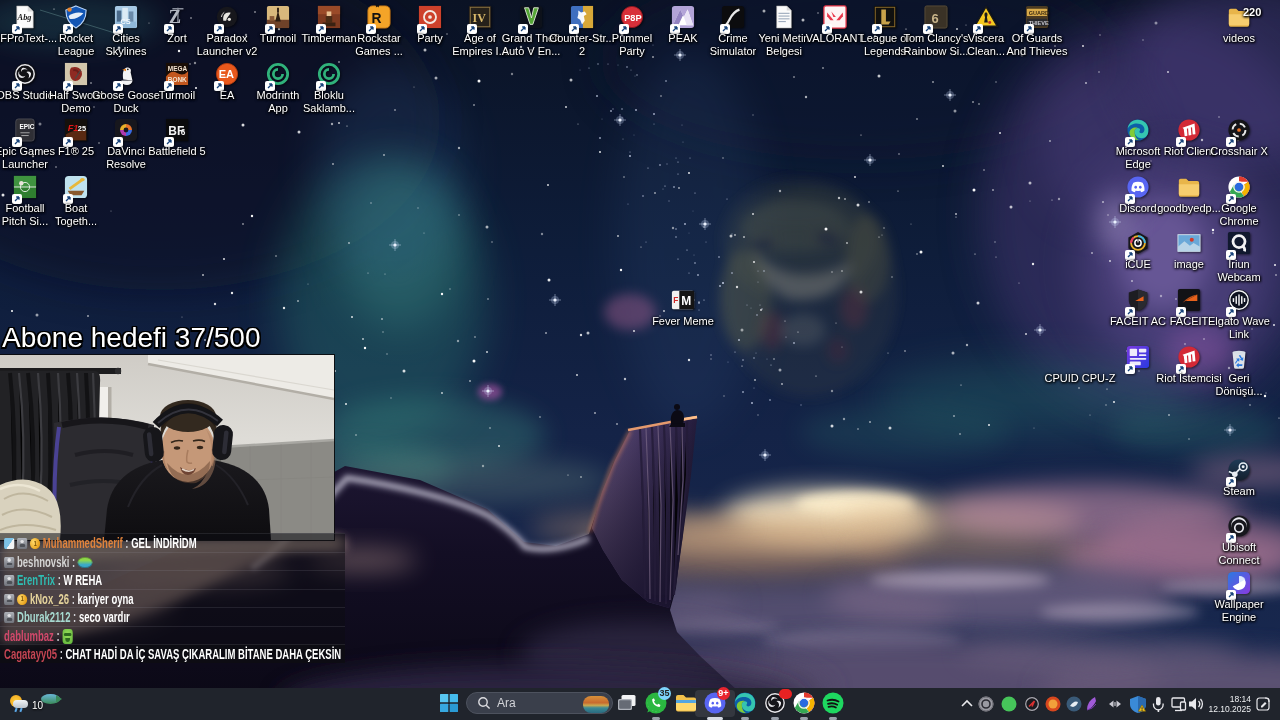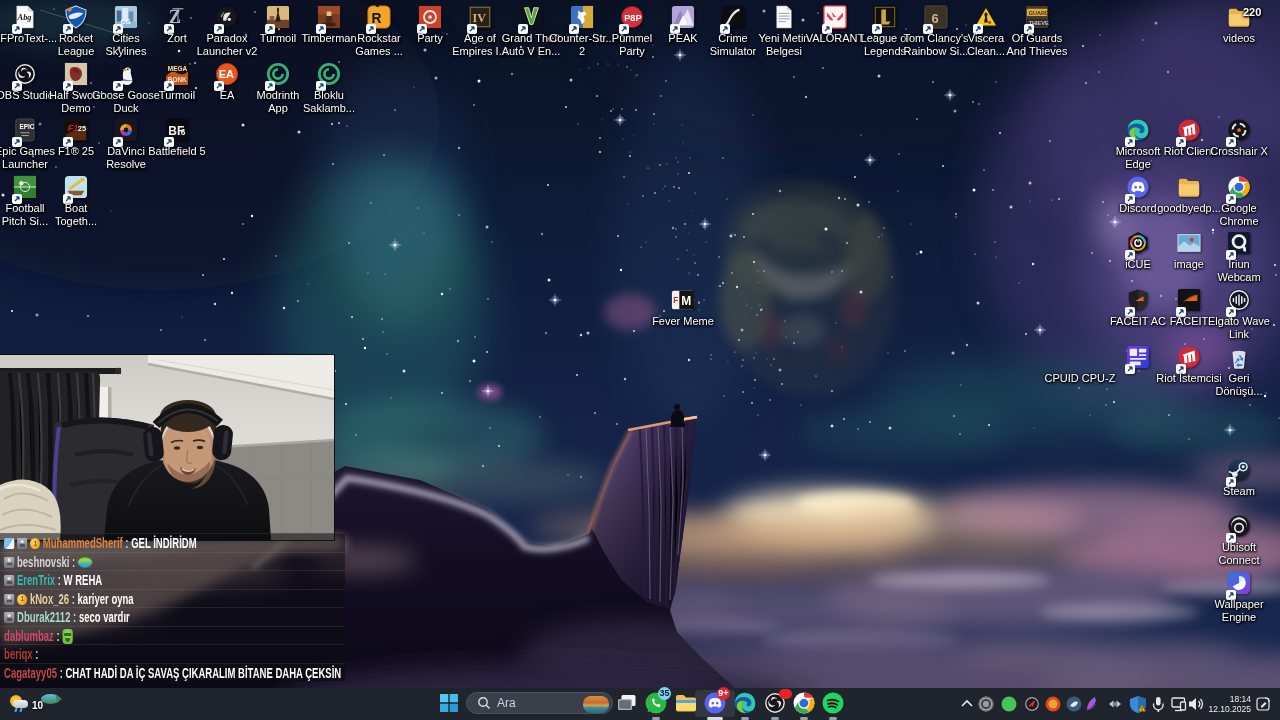--- a/index.html
+++ b/index.html
@@ -17,21 +17,21 @@
 .crow { position:relative; width:345px; height:18.5px; background:rgba(13,12,19,0.55); border-top:1px solid rgba(160,160,180,0.14); }
 .crow.r10 { background:rgba(14,13,18,0.82); }
 .cin { position:absolute; left:0; top:0; width:500px; height:18.5px; line-height:18.5px; white-space:nowrap;
    font-size:14px; font-weight:bold; color:#fff; transform:scaleX(0.68); transform-origin:0 0; padding-left:6px; }
 .un { }
 .cl { color:#cfcfd4; }
 .ms { color:#fff; }
 .bdg { display:inline-block; position:relative; width:15px; height:11px; border-radius:2px; margin-right:4px; vertical-align:-1px; }
 .suncl { display:inline-block; position:relative; width:19px; height:15px; }
 #em9 { position:absolute; left:10px; top:162px; z-index:9; }
-#em9 .ten { position:absolute; left:22px; top:5px; font-size:10px; font-weight:bold; color:#fff; text-shadow:0 1px 2px #000; }
+#em9 .ten { position:absolute; left:22px; top:5px; font-size:10px; font-weight:normal; color:#fff; text-shadow:0 1px 2px #000; }
 #bar { position:absolute; left:0; top:688px; width:1280px; height:32px; background:#20242c; z-index:4; }
 .tbi { position:absolute; top:691px; width:36px; height:26px; z-index:4; }
 .tbg { position:absolute; left:6px; top:0px; width:24px; height:24px; }
 .tact { position:absolute; left:-2px; top:-1px; width:40px; height:27px; background:rgba(255,255,255,0.09); border-radius:4px; }
 .nbadge { position:absolute; left:14px; top:-4px; min-width:13px; height:13px; border-radius:7px; font-size:9px; font-weight:bold;
    line-height:13px; text-align:center; padding:0 1px; }
 .dash { position:absolute; left:14px; top:26px; width:8px; height:2.5px; border-radius:2px; background:#9aa0aa; }
 .dash.dw { left:10px; width:16px; background:#d8dce4; }
 #search { position:absolute; left:466px; top:692px; width:147px; height:22px; border-radius:12px; background:#3a3f4b;
    border:1px solid #4d525e; display:flex; align-items:center; padding-left:10px; z-index:4; font-size:12px; color:#d2d3d8; }
@@ -1506,39 +1506,37 @@
 <rect x="148" y="77" width="4.5" height="24" rx="2.2" fill="#2d2d36" transform="rotate(-6 153 90)"></rect>
 <rect x="223" y="75" width="4.5" height="24" rx="2.2" fill="#2d2d36" transform="rotate(6 222 88)"></rect>
 </g>
 
 <path d="M0,130 Q26,118 46,132 Q64,144 60,185 L0,185 Z" fill="#d9d2be"></path>
 <path d="M4,144 q20,-12 44,2 M2,160 q22,-12 50,2 M0,175 q24,-10 56,0" stroke="#bfb69e" stroke-width="2" fill="none"></path>
 <path d="M0,134 q20,-9 40,2" stroke="#ece6d4" stroke-width="2.5" fill="none"></path>
 
 </svg></div>
 
+<div id="goal">Abone hedefi 37/500</div>
 <div id="chat">
       <div class="crow ">
         <div class="cin"><span class="bdg" style="background:linear-gradient(135deg,#7ec3e8 55%,#f2f4f6 56%)"></span><span class="bdg" style="background:linear-gradient(180deg,#aeb1b8,#70737b)"><span style="position:absolute;left:5px;top:1.5px;width:5px;height:3.5px;border-radius:50%;background:#e2e3e6"></span><span style="position:absolute;left:3.5px;top:6px;width:8px;height:2.5px;border-radius:1.5px;background:#4e5158"></span></span><span class="bdg" style="background:radial-gradient(circle at 35% 35%,#ffd96a,#e8a21c 70%);border-radius:50%;overflow:hidden"><span style="position:absolute;left:5.5px;top:0.5px;font-size:8px;line-height:10px;font-weight:bold;color:#7a5205">1</span></span><span class="un" style="color:#e0833c">MuhammedSherif</span><span class="cl"> : </span><span class="ms">GEL İNDİRİDM</span></div>
       </div>
       <div class="crow ">
         <div class="cin"><span class="bdg" style="background:linear-gradient(180deg,#aeb1b8,#70737b)"><span style="position:absolute;left:5px;top:1.5px;width:5px;height:3.5px;border-radius:50%;background:#e2e3e6"></span><span style="position:absolute;left:3.5px;top:6px;width:8px;height:2.5px;border-radius:1.5px;background:#4e5158"></span></span><span class="un" style="color:#d4d4d4">beshnovski</span><span class="cl"> : </span><span class="ms"><span style="display:inline-block;width:22px;height:11px;border-radius:50%;background:linear-gradient(180deg,#8fd84a 30%,#3aa8c8 70%);vertical-align:-1px;box-shadow:0 0 0 1px rgba(0,0,0,.3) inset"></span></span></div>
       </div>
       <div class="crow ">
         <div class="cin"><span class="bdg" style="background:linear-gradient(180deg,#aeb1b8,#70737b)"><span style="position:absolute;left:5px;top:1.5px;width:5px;height:3.5px;border-radius:50%;background:#e2e3e6"></span><span style="position:absolute;left:3.5px;top:6px;width:8px;height:2.5px;border-radius:1.5px;background:#4e5158"></span></span><span class="un" style="color:#2fbdb3">ErenTrix</span><span class="cl"> : </span><span class="ms">W REHA</span></div>
       </div>
       <div class="crow ">
         <div class="cin"><span class="bdg" style="background:linear-gradient(180deg,#aeb1b8,#70737b)"><span style="position:absolute;left:5px;top:1.5px;width:5px;height:3.5px;border-radius:50%;background:#e2e3e6"></span><span style="position:absolute;left:3.5px;top:6px;width:8px;height:2.5px;border-radius:1.5px;background:#4e5158"></span></span><span class="bdg" style="background:radial-gradient(circle at 35% 35%,#ffd96a,#e8a21c 70%);border-radius:50%;overflow:hidden"><span style="position:absolute;left:5.5px;top:0.5px;font-size:8px;line-height:10px;font-weight:bold;color:#7a5205">1</span></span><span class="un" style="color:#e3d29b">kNox_26</span><span class="cl"> : </span><span class="ms">kariyer oyna</span></div>
       </div>
       <div class="crow ">
         <div class="cin"><span class="bdg" style="background:linear-gradient(180deg,#aeb1b8,#70737b)"><span style="position:absolute;left:5px;top:1.5px;width:5px;height:3.5px;border-radius:50%;background:#e2e3e6"></span><span style="position:absolute;left:3.5px;top:6px;width:8px;height:2.5px;border-radius:1.5px;background:#4e5158"></span></span><span class="un" style="color:#a6d8cf">Dburak2112</span><span class="cl"> : </span><span class="ms">seco vardır</span></div>
       </div>
       <div class="crow ">
         <div class="cin"><span class="un" style="color:#d1496b">dablumbaz</span><span class="cl"> : </span><span class="ms"><span style="display:inline-block;width:15px;height:15px;border-radius:4px;background:radial-gradient(circle at 50% 38%,#9ade5a,#5cb23a);vertical-align:-3px;position:relative"><span style="position:absolute;left:2px;top:4px;width:11px;height:3px;background:#2e6a1e;border-radius:2px"></span><span style="position:absolute;left:4px;top:9px;width:7px;height:4px;background:#2e6a1e;border-radius:0 0 4px 4px"></span></span></span></div>
       </div>
-      <div class="crow r9">
-        <div class="cin"><span class="un" style="color:#b23a33">beriqx</span><span class="cl"> : </span><span class="ms"><span style="position:relative;top:3px">&nbsp;</span></span></div>
-      </div>
       <div class="crow r10">
         <div class="cin"><span class="un" style="color:#c44553">Cagatayy05</span><span class="cl"> : </span><span class="ms">CHAT HADİ DA İÇ SAVAŞ ÇIKARALIM BİTANE DAHA ÇEKSİN</span></div>
       </div>
       <div id="em9"><span class="suncl"><span style="position:absolute;left:0px;top:0px;width:12px;height:12px;border-radius:50%;background:radial-gradient(circle,#ffd23e,#f0a01c)"></span><span style="position:absolute;left:3px;top:5px;width:15px;height:8px;border-radius:5px;background:linear-gradient(180deg,#f2f4f6,#bcc4cc)"></span><span style="position:absolute;left:5px;top:13px;width:2px;height:4px;background:#5aa8e8;transform:rotate(20deg)"></span><span style="position:absolute;left:10px;top:13px;width:2px;height:4px;background:#5aa8e8;transform:rotate(20deg)"></span></span><span class="ten">10</span><span style="position:absolute;left:31px;top:-6px"><span style="display:inline-block;width:19px;height:10px;border-radius:50%;background:linear-gradient(180deg,#6ab8d8,#3a8a5a);vertical-align:-1px;position:relative"><span style="position:absolute;right:-2px;top:1px;border-left:6px solid #3a8a5a;border-top:4px solid transparent;border-bottom:4px solid transparent"></span></span></span></div>
     </div>
 </div>
 </body></html>

